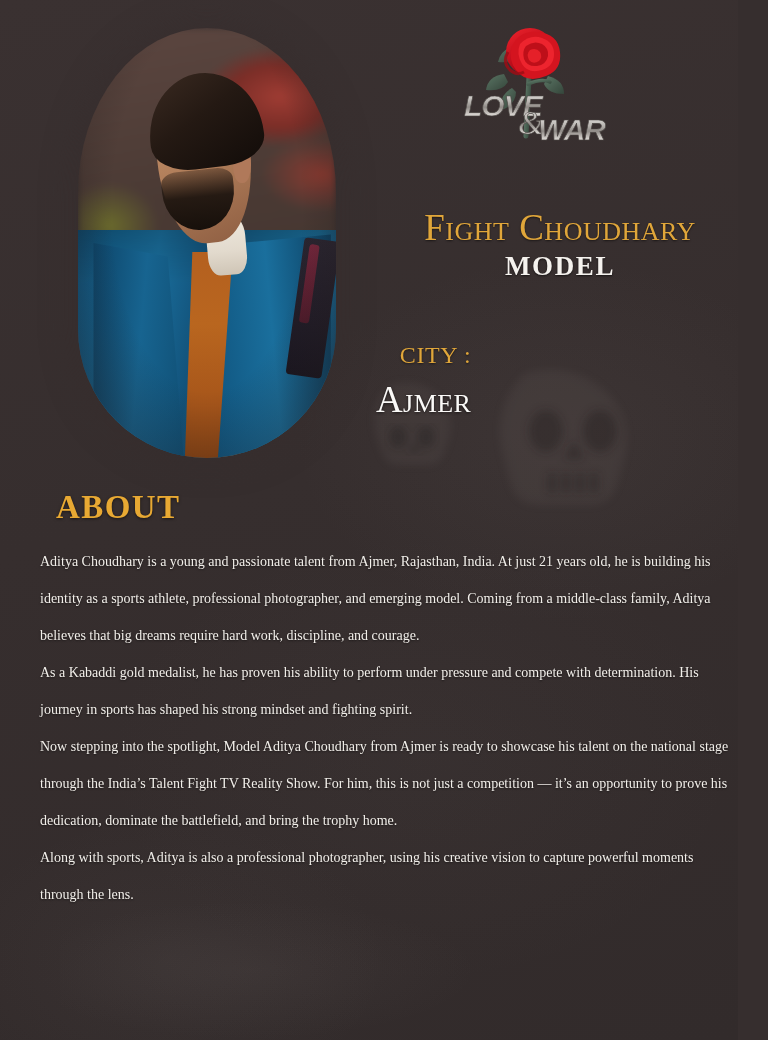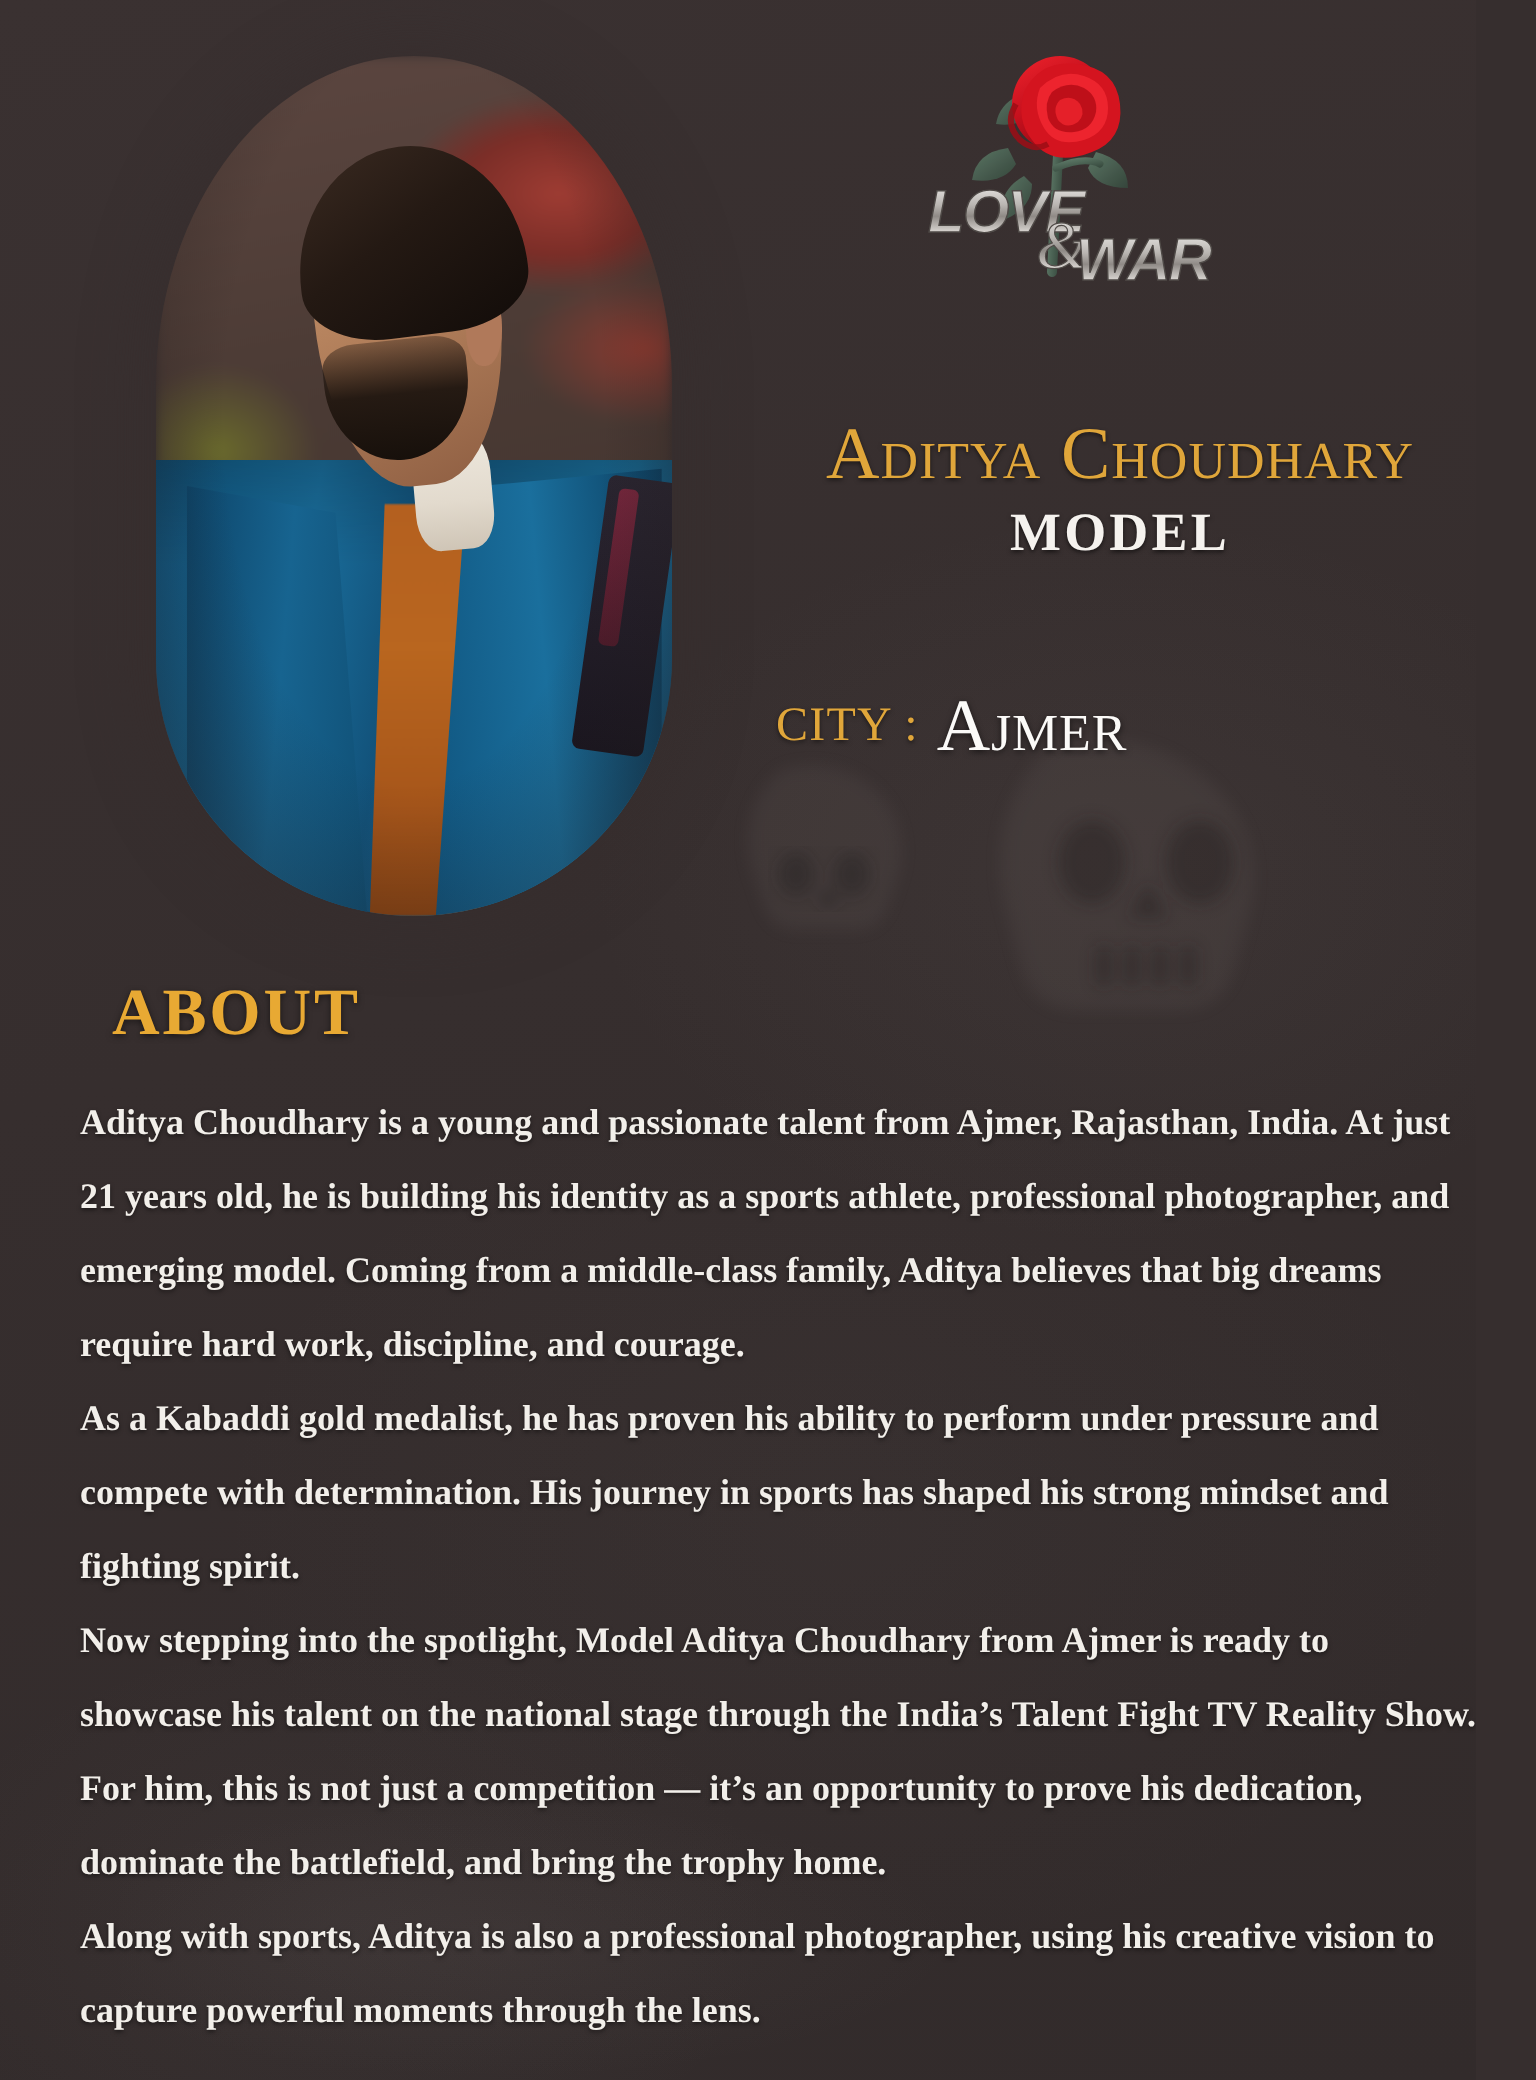--- a/index.html
+++ b/index.html
@@ -151,22 +151,22 @@
     margin-top:4px;
     font-size:27px;
     font-weight:bold;
     letter-spacing:1.6px;
     color:#f5f2ee;
     text-shadow:0 1px 2px rgba(0,0,0,0.6);
   }
 
   
   .city-row {
-    position:absolute; left:388px; top:342px;
-    display:flex; align-items:center; gap:9px;
+    position:absolute; left:376px; top:342px;
+    display:flex; align-items:flex-end; gap:9px;flex-direction:column;
   }
   .city-label {
     font-size:24px; font-variant:small-caps; letter-spacing:0.6px;
     color:#e0a63a; text-shadow:0 1px 2px rgba(0,0,0,0.5);
   }
   .city-value {
     font-size:37px; font-variant:small-caps; letter-spacing:0.4px;
     color:#fbfaf8; text-shadow:0 1px 3px rgba(0,0,0,0.6);
   }
 
@@ -176,24 +176,23 @@
     font-size:33px; font-weight:bold; letter-spacing:1.4px;
     color:#e8a933;
     text-shadow:0 1px 3px rgba(0,0,0,0.55);
     text-align:center;
   }
   .about-body {
     position:absolute; left:40px; top:543px; width:700px;
   }
   .about-body p {
     color:#f2efea;
-    font-size:18px;
+    font-size:14px;
     line-height:37px;
     text-shadow:0 1px 2px rgba(0,0,0,0.5);
-    font-weight:bold;
   }
 </style>
 </head>
 <body>
 
 <div class="poster">
 
   <div class="skulls">
     <svg viewBox="0 0 418 150" xmlns="http://www.w3.org/2000/svg">
       <defs>
@@ -284,21 +283,21 @@
 
       <text x="12" y="94" font-family="Liberation Sans, sans-serif" font-size="30" font-weight="bold" font-style="italic" fill="url(#metal)" stroke="#4f4a47" stroke-width="0.7" letter-spacing="-1">LOVE</text>
 
       <text x="66" y="112" font-family="Liberation Serif, serif" font-size="34" font-style="italic" fill="url(#metal)" stroke="#4f4a47" stroke-width="0.6">&amp;</text>
 
       <text x="86" y="118" font-family="Liberation Sans, sans-serif" font-size="30" font-weight="bold" font-style="italic" fill="url(#metal)" stroke="#4f4a47" stroke-width="0.7" letter-spacing="-1">WAR</text>
     </svg>
   </div>
 
   <div class="name-block">
-    <div class="name">Aditya Choudhary</div>
+    <div class="name">Fight Choudhary</div>
     <div class="role">MODEL</div>
   </div>
 
   <div class="city-row">
     <span class="city-label">CITY :</span>
     <span class="city-value">Ajmer</span>
   </div>
 
   <div class="about-title">ABOUT</div>
   <div class="about-body">

